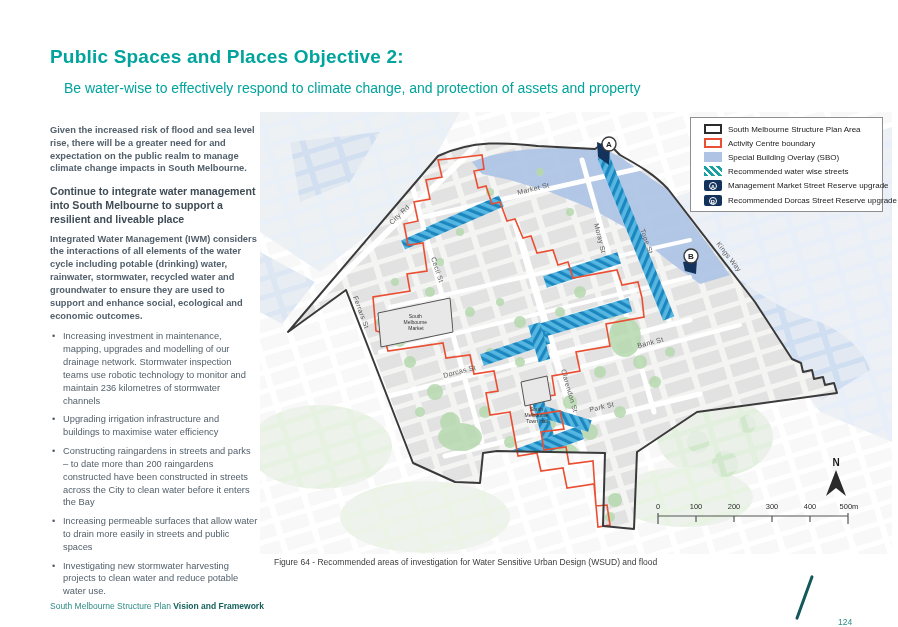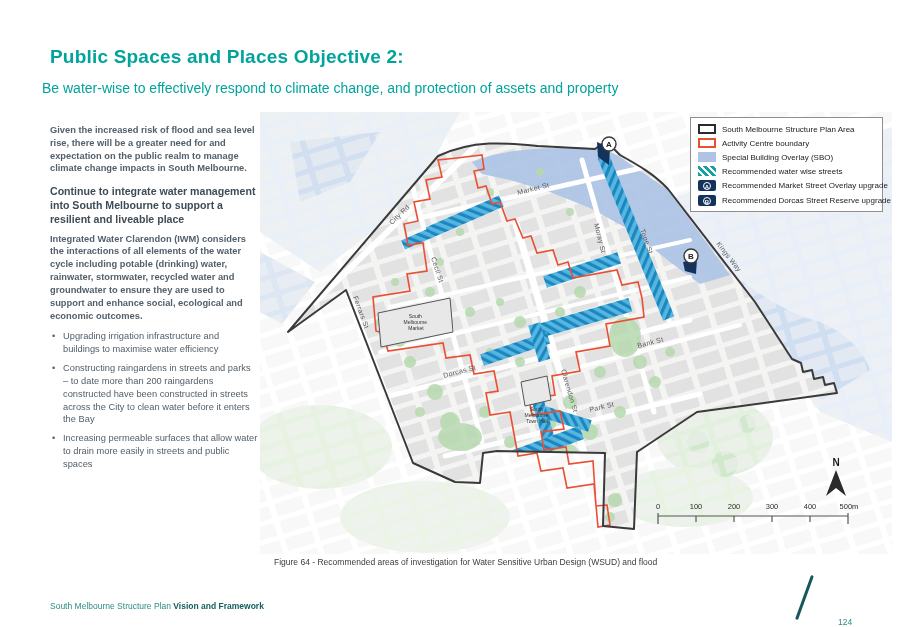--- a/index.html
+++ b/index.html
@@ -4,41 +4,41 @@
 <style>
   * { margin:0; padding:0; box-sizing:border-box; }
   html,body { width:898px; height:627px; background:#ffffff; overflow:hidden;
     font-family:"Liberation Sans", sans-serif; position:relative; }
 
   .page { position:absolute; inset:0; width:736px; height:627px; background:#fff; }
 
   
   .title { position:absolute; left:50px; top:46px; font-size:19px; font-weight:bold;
     color:#00A49C; letter-spacing:.2px; }
-  .subtitle { position:absolute; left:42px; top:80px; font-size:14px; color:#00A49C; }
+  .subtitle { position:absolute; left:64px; top:80px; font-size:14px; color:#00A49C; }
 
   
   .col { position:absolute; left:50px; top:124px; width:208px; color:#53606B;
     font-size:9.3px; line-height:1.38; }
   .col p { margin-bottom:8px;font-weight:bold; }
   .col h3 { font-size:10.6px; line-height:1.3; color:#3F4C55; margin:10px 0 6px 0; }
   .col ul { list-style:none; margin-top:2px; }
   .col li { position:relative; padding-left:13px; margin-bottom:6px; }
   .col li::before { content:"•"; position:absolute; left:2px; top:0; color:#53606B; }
 
   
   .map-wrap { position:absolute; left:260px; top:112px; width:632px; height:442px; }
   .map-wrap svg { display:block; }
   svg text.street { font-family:"Liberation Sans",sans-serif; font-size:7px; fill:#5a5a5a; letter-spacing:.3px; }
   svg text.bldg { font-family:"Liberation Sans",sans-serif; font-size:5px; fill:#333; }
   svg text.mk { font-family:"Liberation Sans",sans-serif; font-size:8px; font-weight:bold; fill:#222; }
 
   
   .legend { position:absolute; left:690px; top:117px; width:193px; background:#fff;
-    border:1px solid #8f8f8f; padding:6px 7px 5px 7px; z-index:5; }
+    border:1px solid #8f8f8f; padding:6px 7px 5px 13px; z-index:5; }
   .legend-row { display:flex; align-items:center; margin-bottom:4px; }
   .legend-row:last-child { margin-bottom:0; }
   .sw { width:18px; height:10px; flex:0 0 18px; margin-right:6px; }
   .sw-plan { background:#fff; border:2px solid #2b2b2b; }
   .sw-activity { background:#fff; border:2px solid #EA4F33; }
   .sw-sbo { background:#AFC4E5; }
   .sw-hatch { background:repeating-linear-gradient(45deg,#18A0A3 0,#18A0A3 3px,#ffffff 3px,#ffffff 5px); }
   .sw-badge { background:#14335C; border-radius:2px; display:flex; align-items:center; justify-content:center; height:11px; }
   .sw-badge .circ { width:8px; height:8px; border:1px solid #fff; border-radius:50%;
     color:#fff; font-size:6px; line-height:8px; text-align:center; font-weight:bold; }
@@ -62,25 +62,27 @@
 <body>
 
 <div class="page">
 
   <div class="title">Public Spaces and Places Objective 2:</div>
   <div class="subtitle">Be water-wise to effectively respond to climate change, and protection of assets and property</div>
 
   <div class="col">
     <p>Given the increased risk of flood and sea level rise, there will be a greater need for and expectation on the public realm to manage climate change impacts in South Melbourne.</p>
     <h3>Continue to integrate water management into South Melbourne to support a resilient and liveable place</h3>
-    <p>Integrated Water Clarendon (IWM) considers the interactions of all elements of the water cycle including potable (drinking) water, rainwater, stormwater, recycled water and groundwater to ensure they are used to support and enhance social, ecological and economic outcomes.</p>
+    <p>Integrated Water Management (IWM) considers the interactions of all elements of the water cycle including potable (drinking) water, rainwater, stormwater, recycled water and groundwater to ensure they are used to support and enhance social, ecological and economic outcomes.</p>
     <ul>
+      <li>Increasing investment in maintenance, mapping, upgrades and modelling of our drainage network. Stormwater inspection teams use robotic technology to monitor and maintain 236 kilometres of stormwater channels</li>
       <li>Upgrading irrigation infrastructure and buildings to maximise water efficiency</li>
       <li>Constructing raingardens in streets and parks – to date more than 200 raingardens constructed have been constructed in streets across the City to clean water before it enters the Bay</li>
       <li>Increasing permeable surfaces that allow water to drain more easily in streets and public spaces</li>
+      <li>Investigating new stormwater harvesting projects to clean water and reduce potable water use.</li>
     </ul>
   </div>
 
   <div class="map-wrap">
     <svg width="632" height="442" viewBox="0 0 632 442">
       <defs>
         <pattern id="blocksOut" width="34" height="18" patternUnits="userSpaceOnUse" patternTransform="rotate(-17)">
           <rect x="1" y="1" width="28" height="13" fill="#F0F0F0"></rect>
         </pattern>
         <pattern id="blocksIn" width="34" height="18" patternUnits="userSpaceOnUse" patternTransform="rotate(-17)">
@@ -270,21 +272,21 @@
       <span class="legend-label">Special Building Overlay (SBO)</span>
     </div>
     <div class="legend-row">
       <span class="sw sw-hatch"></span>
       <span class="legend-label">Recommended water wise streets</span>
     </div>
     <div class="legend-row">
       <span class="sw sw-badge">
           <span class="circ">A</span>
         </span>
-      <span class="legend-label">Recommended Market Street Overlay upgrade</span>
+      <span class="legend-label">Management Market Street Reserve upgrade</span>
     </div>
     <div class="legend-row">
       <span class="sw sw-badge">
           <span class="circ">B</span>
         </span>
       <span class="legend-label">Recommended Dorcas Street Reserve upgrade</span>
     </div>
   </div>
 
   <div class="north">

